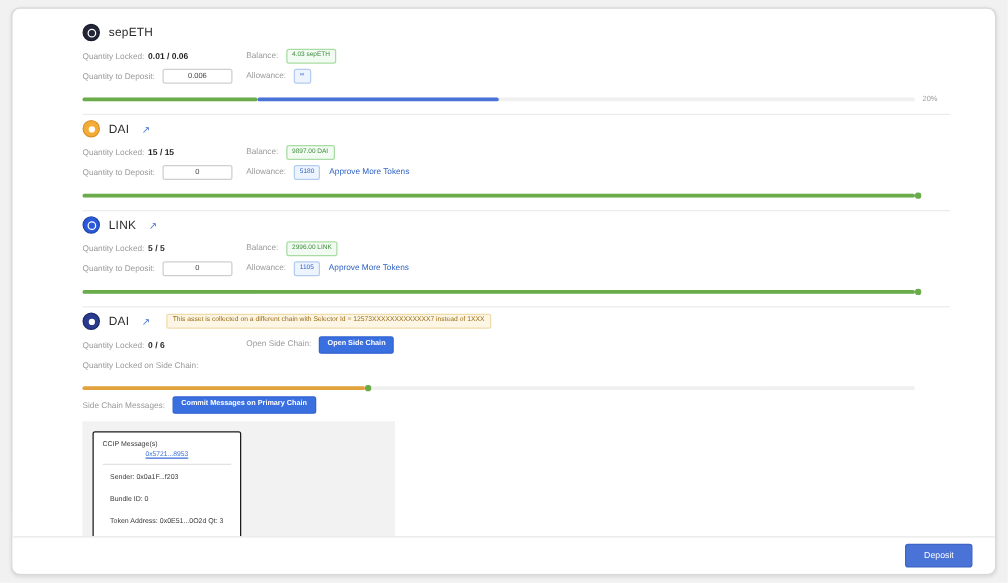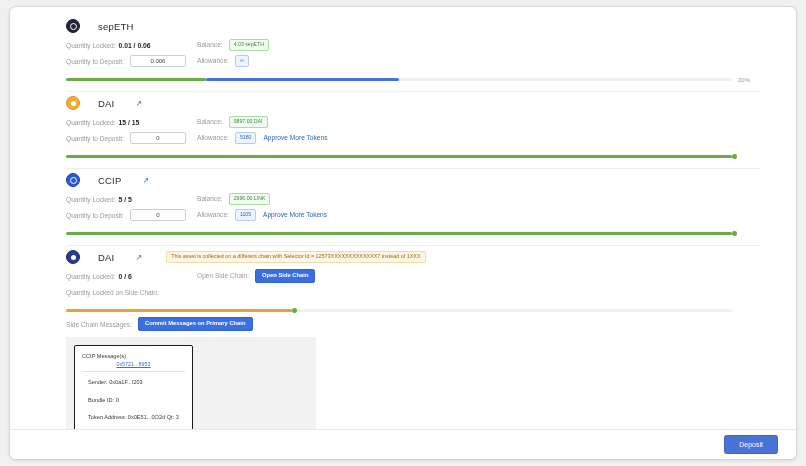--- a/index.html
+++ b/index.html
@@ -34,21 +34,21 @@
 
   
   .asset {
     position: relative;
     padding: 0 0 0 0;
     margin: 0;
   }
   .asset-head {
     display: flex;
     align-items: center;
-    gap: 18px;
+    gap: 7px;
     padding-left: 56px;
     height: 22px;
   }
   .coin {
     width: 14px; height: 14px;
     border-radius: 50%;
     flex: 0 0 auto;
     display: flex; align-items: center; justify-content: center;
     font-size: 8px; color: #fff;
     line-height: 1;
@@ -358,21 +358,21 @@
           <span class="bar-pct"></span>
         </div>
         <div class="divider"></div>
       </div>
 
       <div class="asset">
         <div class="asset-head">
           <span class="coin coin-link">
             <span class="coin-ring"></span>
           </span>
-          <span class="asset-name">CCIP</span>
+          <span class="asset-name">LINK</span>
           <span class="ext-link">↗</span>
         </div>
 
         <div class="rowline">
           <span class="col-left">
             <span class="lbl">Quantity Locked:</span>
             <span class="val-strong">5 / 5</span>
           </span>
           <span class="col-right">
             <span class="lbl">Balance:</span>

